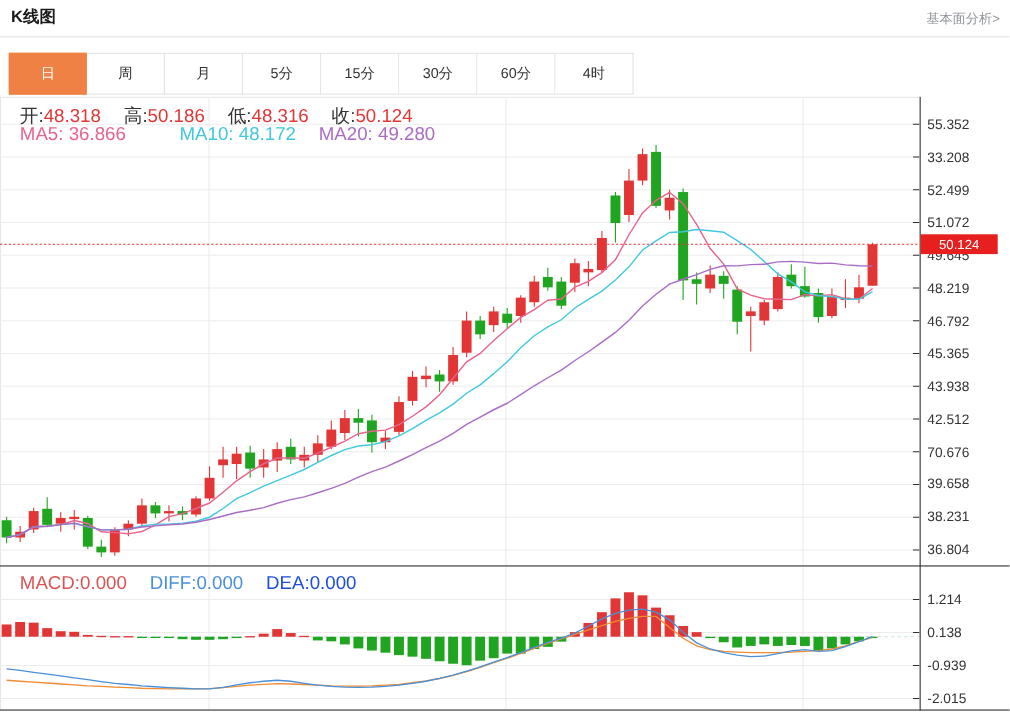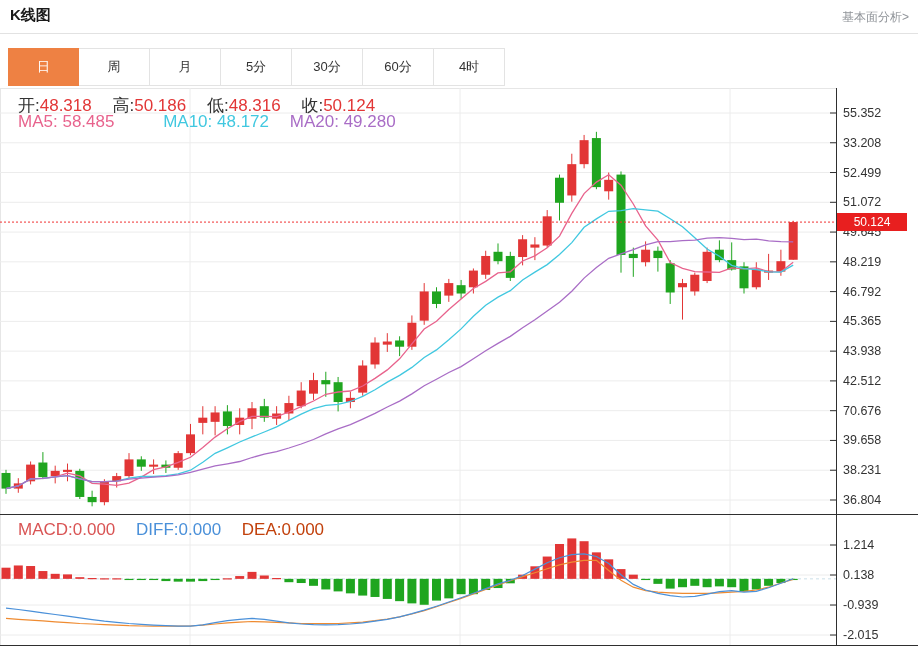--- a/index.html
+++ b/index.html
@@ -33,36 +33,37 @@
   .info2 { top:112px; }
   .macd-info { top:520px; }
   .info-line .item { margin-right:16px; }
   .lbl { color:#333; }
   .val { color:#e23636; }
   .ma5-c  { color:#e8638d; }
   .ma10-c { color:#41c8e0;margin-left:28px; }
   .ma20-c { color:#a96dc6; }
   .macd-c { color:#d95454; }
   .diff-c { color:#4a90d9; }
-  .dea-c  { color:#c2410c;text-align:right; }
+  .dea-c  { color:#1d4ed8;text-align:right; }
 </style>
 </head>
 <body>
 
 <div class="page">
 
   <div class="title">K线图</div>
   <a class="fund-link">基本面分析&gt;</a>
   <div class="toprule"></div>
 
   <div class="tabs">
     <div class="tab active">日</div>
     <div class="tab">周</div>
     <div class="tab">月</div>
     <div class="tab">5分</div>
+    <div class="tab">15分</div>
     <div class="tab">30分</div>
     <div class="tab">60分</div>
     <div class="tab">4时</div>
   </div>
 
   <div class="chart-top-border"></div>
   <div class="left-border"></div>
 
   <svg id="main-svg" width="836" height="426">
       <line x1="0" y1="25" x2="836" y2="25" stroke="#ececec" stroke-width="1"></line>
@@ -318,21 +319,21 @@
   <div class="axisline"></div>
 
   <div class="info-line info1">
     <span class="item"><span class="lbl">开:</span><span class="val">48.318</span></span>
     <span class="item"><span class="lbl">高:</span><span class="val">50.186</span></span>
     <span class="item"><span class="lbl">低:</span><span class="val">48.316</span></span>
     <span class="item"><span class="lbl">收:</span><span class="val">50.124</span></span>
   </div>
 
   <div class="info-line info2">
-    <span class="item ma5-c"><span>MA5:</span> <span>58.485</span></span>
+    <span class="item ma5-c"><span>MA5:</span> <span>36.866</span></span>
     <span class="item ma10-c"><span>MA10:</span> <span>48.172</span></span>
     <span class="item ma20-c"><span>MA20:</span> <span>49.280</span></span>
   </div>
 
   <div class="info-line macd-info">
     <span class="item macd-c"><span>MACD:</span><span>0.000</span></span>
     <span class="item diff-c"><span>DIFF:</span><span>0.000</span></span>
     <span class="item dea-c"><span>DEA:</span><span>0.000</span></span>
   </div>
 

